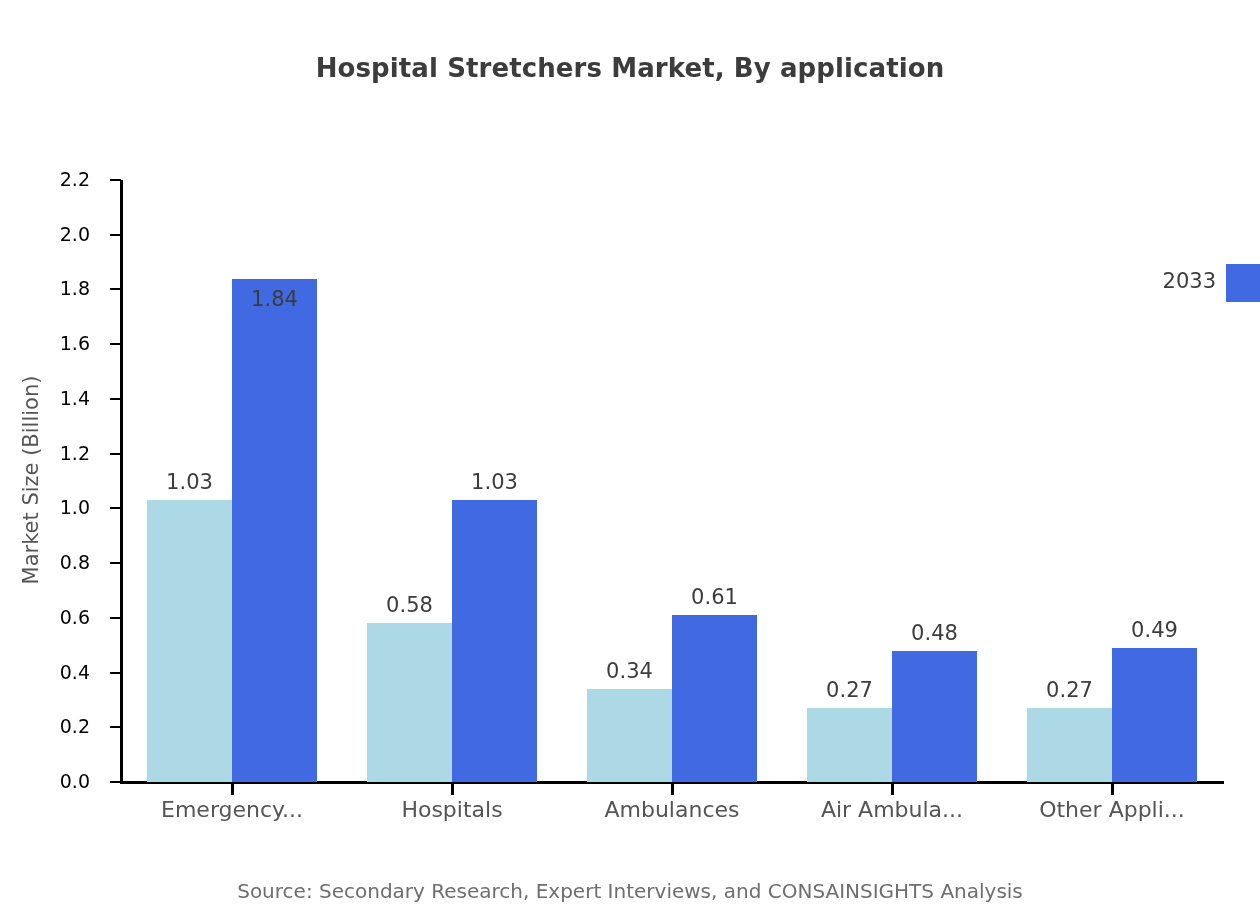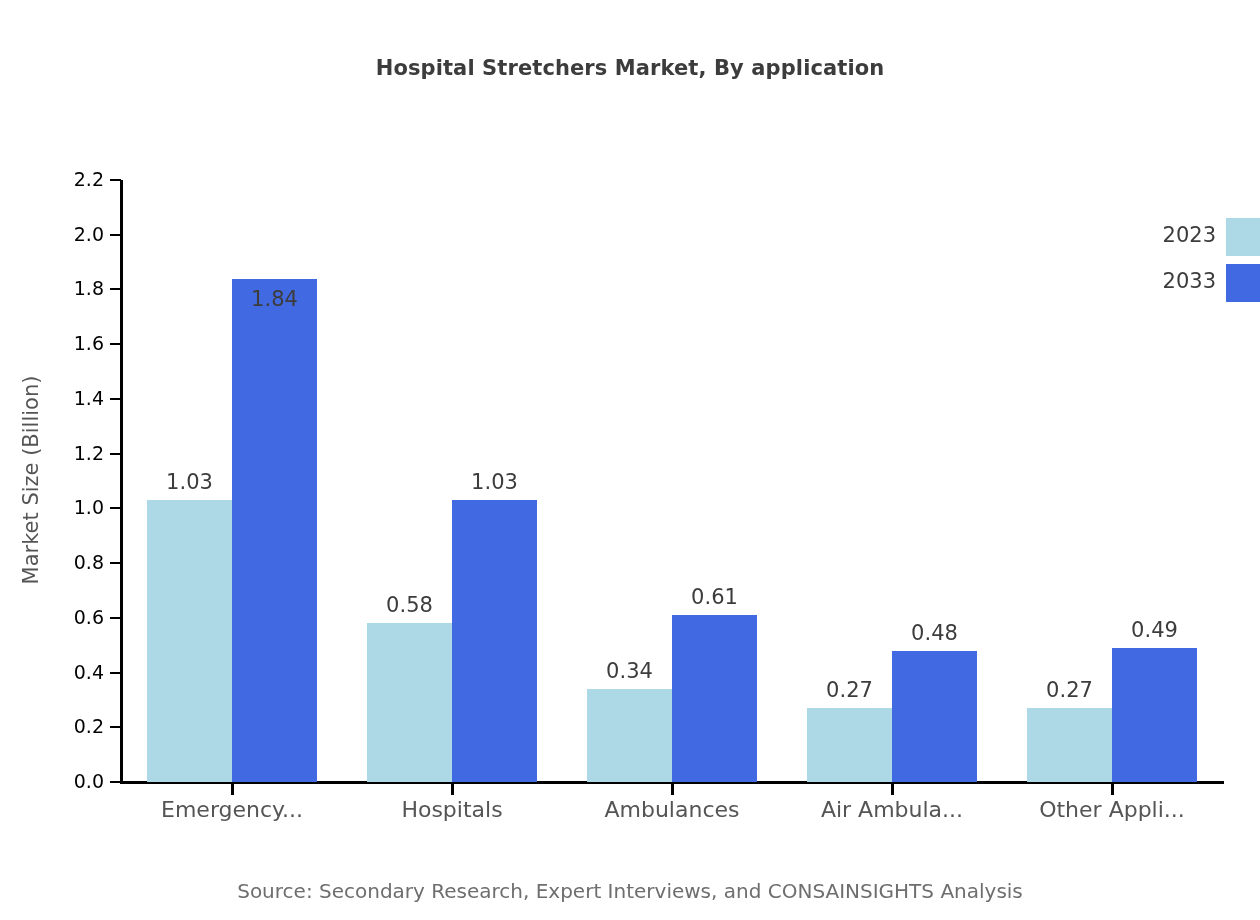--- a/index.html
+++ b/index.html
@@ -25,21 +25,21 @@
   }
 
   
   #title-block {
     position: absolute;
     left: 0;
     top: 48px;
     width: 1260px;
     text-align: center;
     color: #3c3c3c;
-    font-size: 21px;
+    font-size: 26px;
     font-weight: bold;
     line-height: 40px;
     letter-spacing: 0.1px;
   }
   #title-block .tline { display: block; }
 
   
   #ylabel {
     position: absolute;
     left: 0px;
@@ -95,21 +95,21 @@
     position: absolute;
     right: 0;
     width: 56px;
     text-align: right;
     color: #000000;
     font-size: 19px;
     line-height: 19px;
   }
   .ytick-label-wrap {
     position: absolute;
-    left: 42px;
+    left: 28px;
     width: 62px;
     height: 19px;
   }
 
   
   .xtick {
     position: absolute;
     top: 783px;
     width: 3px;
     height: 12px;
@@ -284,24 +284,20 @@
       <div class="bar-value" style="left: 667.5px; top: 498.118px;">0.27</div>
       <div class="bar bar-2033" style="left: 770px; width: 85px; height: 131.345px;"></div>
       <div class="bar-value" style="left: 752.5px; top: 440.655px;">0.48</div>
       <div class="bar bar-2023" style="left: 905px; width: 85px; height: 73.8818px;"></div>
       <div class="bar-value" style="left: 887.5px; top: 498.118px;">0.27</div>
       <div class="bar bar-2033" style="left: 990px; width: 85px; height: 134.082px;"></div>
       <div class="bar-value" style="left: 972.5px; top: 437.918px;">0.49</div>
     </div>
 
   <div id="legend">
-      <div class="legend-row" style="top: 0px;">
-        <div class="legend-label">2023</div>
-        <div class="legend-swatch sw-2023"></div>
-      </div>
       <div class="legend-row" style="top: 46px;">
         <div class="legend-label">2033</div>
         <div class="legend-swatch sw-2033"></div>
       </div>
     </div>
 
   <div id="source-note">Source: Secondary Research, Expert Interviews, and CONSAINSIGHTS Analysis</div>
 
 </div>
 

